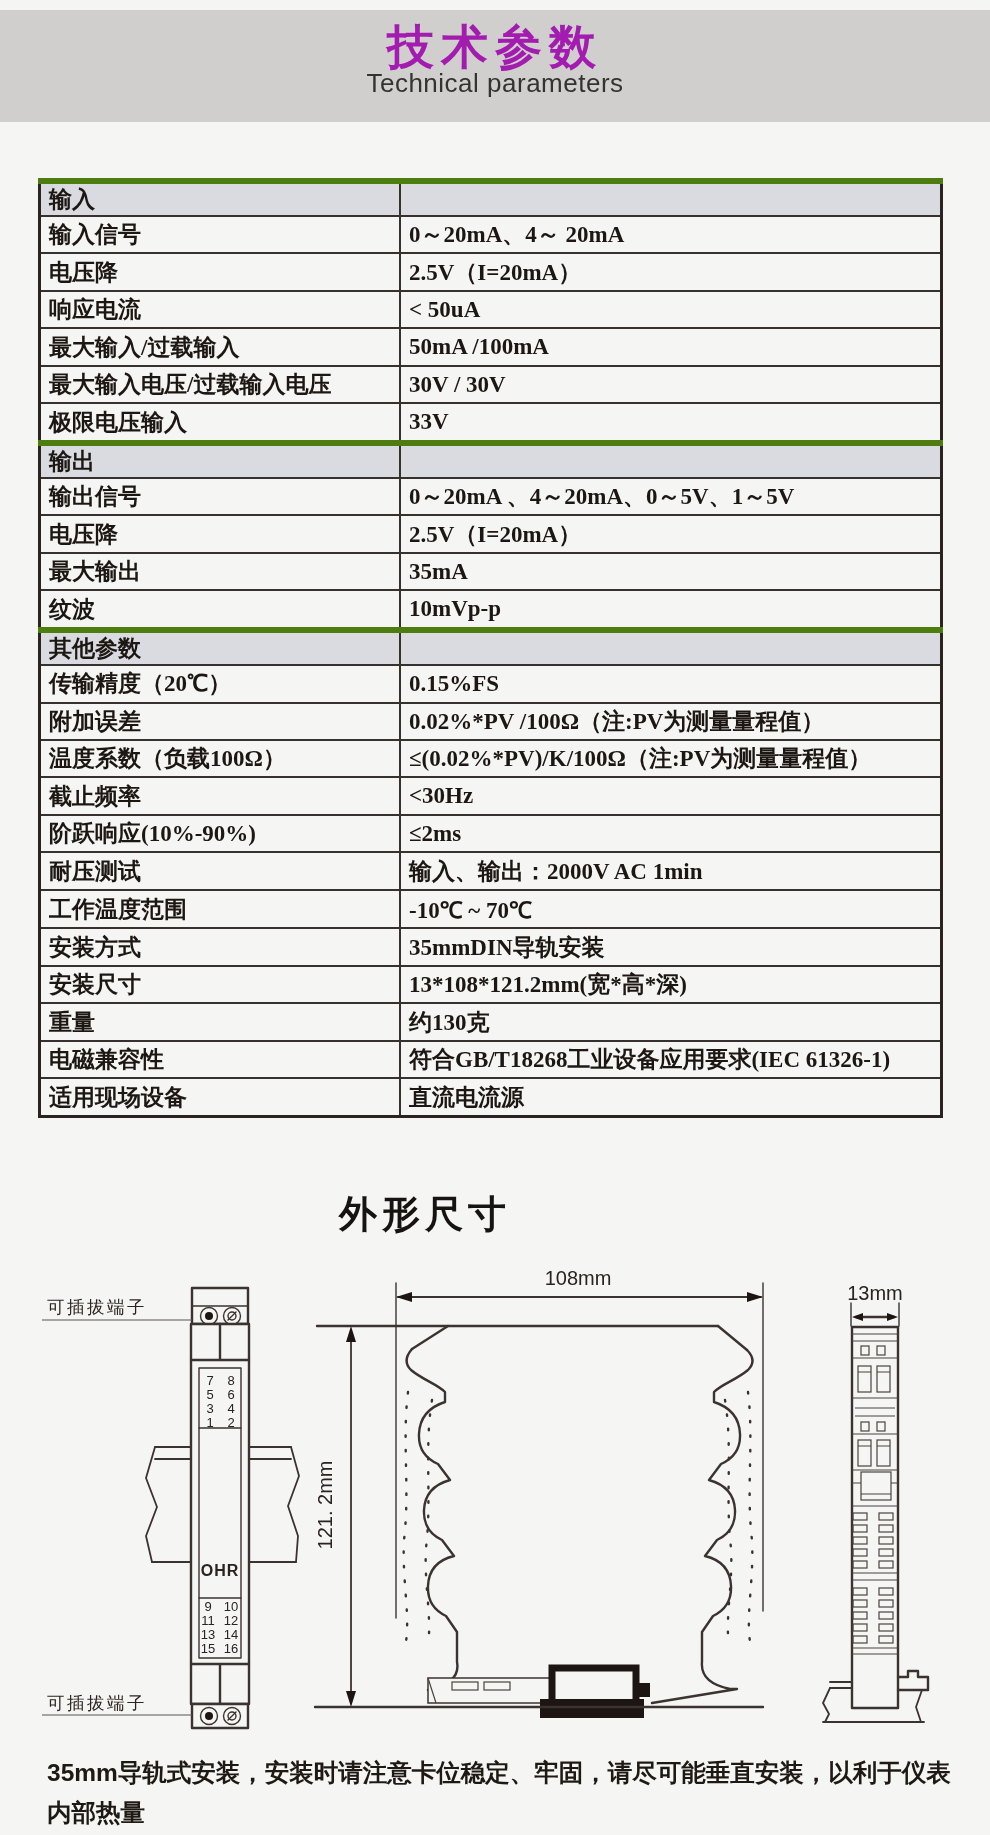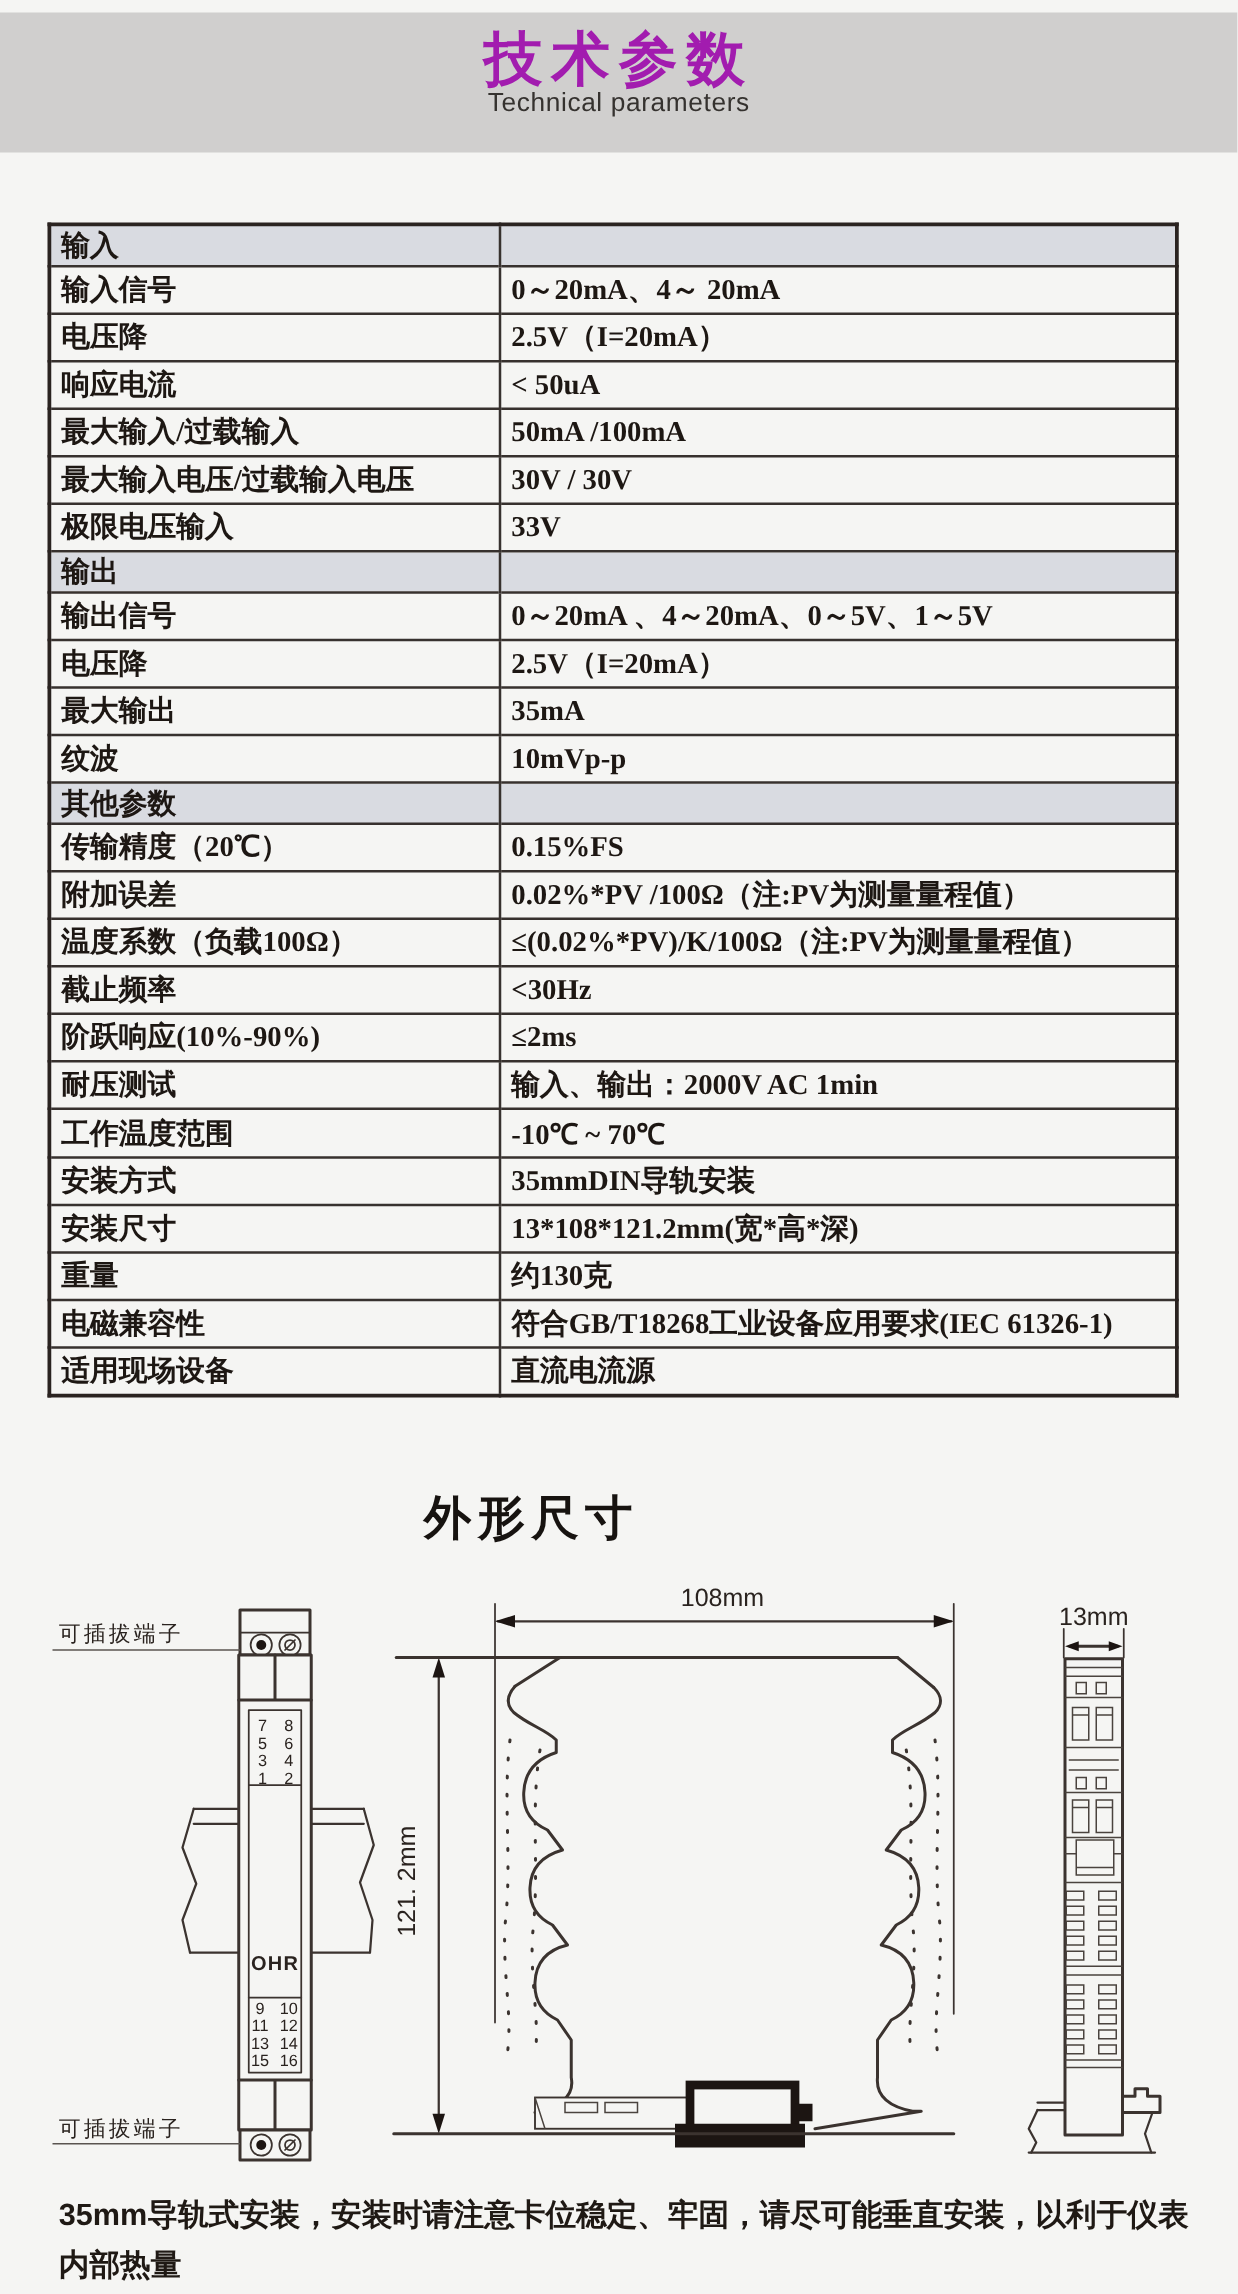--- a/index.html
+++ b/index.html
@@ -5,40 +5,40 @@
   html,body{margin:0;padding:0;}
   body{
     width:990px;height:1835px;position:relative;overflow:hidden;
     background:#f5f5f3;
     font-family:"Liberation Sans",sans-serif;
     color:#221b17;
   }
   
   .band{position:absolute;left:0;top:10px;width:990px;height:112px;background:#d0cfce;text-align:center;}
   .band-title{margin-top:12px;font-size:47px;font-weight:bold;letter-spacing:7px;color:#a21caf;line-height:50px;}
-  .band-sub{font-size:21px;color:#35322f;letter-spacing:0.5px;line-height:22px;}
+  .band-sub{font-size:26px;color:#35322f;letter-spacing:0.5px;line-height:22px;}
   
   .spec-wrap{position:absolute;left:38px;top:178px;}
   table.spec{
     border-collapse:collapse;table-layout:fixed;
     width:905px;height:940px;
     background:#f5f5f3;
     border:3px solid #2a2320;
     font-family:"Liberation Serif",serif;
   }
   table.spec td{
     border:2px solid #37312e;
     font-size:23px;font-weight:bold;color:#1d1713;
     padding:0 4px 0 8px;vertical-align:middle;
     white-space:nowrap;overflow:hidden;
   }
   table.spec td.lab{width:346px;}
   table.spec td.val{padding-left:8px;margin-left:23px;}
   tr.sec{height:29px;}
-  tr.sec td{background:#d9dbe1;border-top:1px solid #4d7c0f;border-bottom:1px solid #37312e;}
+  tr.sec td{background:#d9dbe1;border-top:6px solid #4d7c0f;border-bottom:1px solid #37312e;}
   
   .outline-heading{position:absolute;left:0;top:1189px;width:850px;text-align:center;
     font-size:38px;font-weight:bold;letter-spacing:5px;color:#171310;}
   .caption{position:absolute;left:47px;top:1753px;width:916px;
     font-size:24.5px;font-weight:bold;color:#1f1914;line-height:40px;}
   svg.drawing{position:absolute;left:0;top:1240px;}
   
   svg .ln{fill:none;stroke:#3b332f;stroke-width:2.4;stroke-linejoin:round;stroke-linecap:round;}
   svg .bg{fill:#f5f5f3;}
   svg .thin{stroke-width:1.4;}

